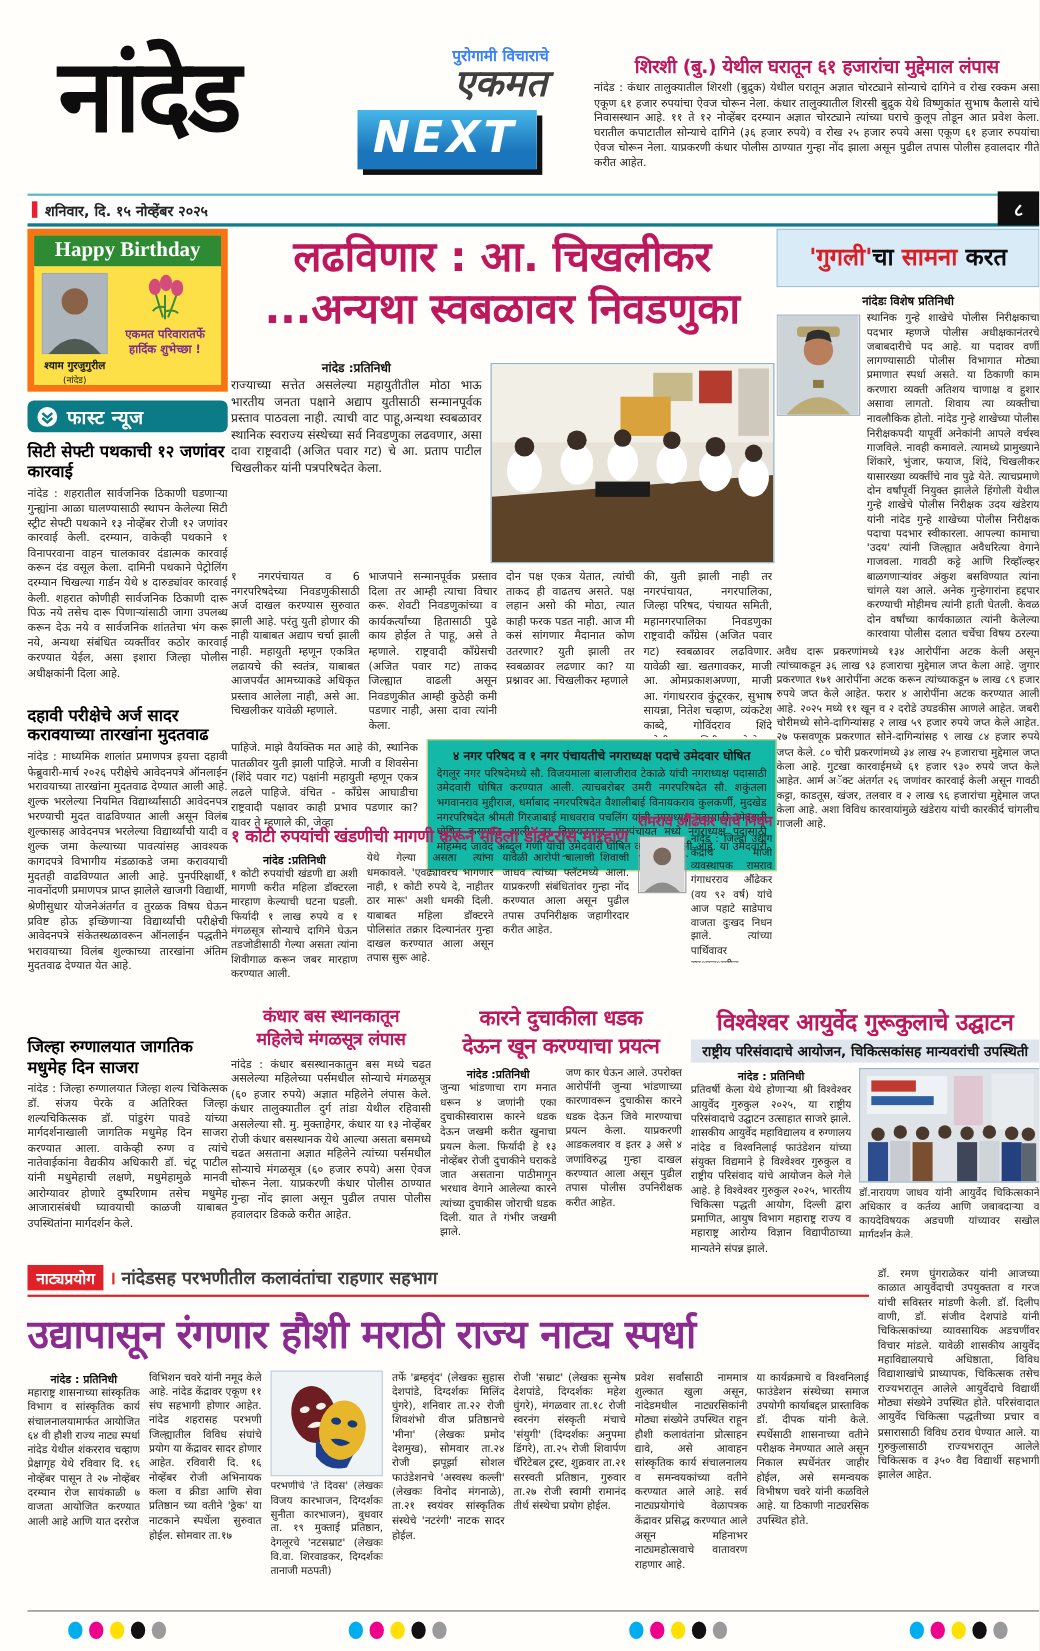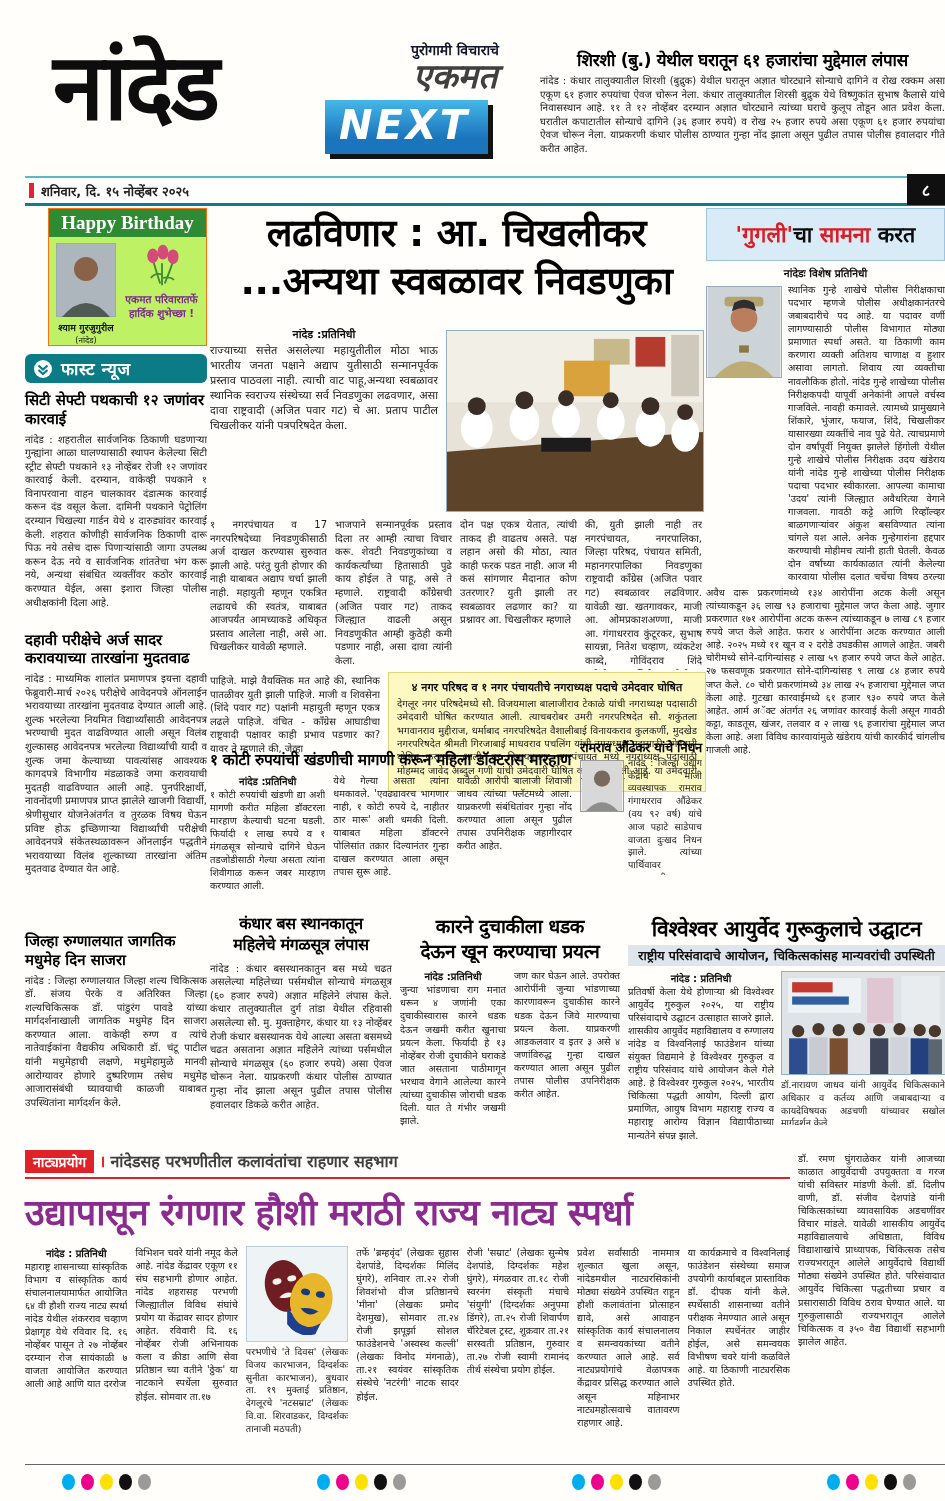--- a/index.html
+++ b/index.html
@@ -1,51 +1,51 @@
 <!DOCTYPE html>
 <html><head>
 <meta charset="utf-8">
 <style>
   html,body{margin:0;padding:0;background:#e9e9e9;}
   #page{position:relative;width:945px;height:1501px;background:#fffefb;margin:0 auto;
         font-family:"DejaVu Sans",sans-serif;color:#141414;overflow:hidden;}
   .abs{position:absolute;}
   .jtxt{font-size:10px;line-height:1.36;text-align:justify;color:#1b1b1b;overflow:hidden;}
   .byline{font-weight:bold;text-align:center;font-size:11px;color:#111;}
-  .hdl{font-weight:900;color:#000000;letter-spacing:-.3px;}
+  .hdl{font-weight:900;color:#be185d;letter-spacing:-.3px;}
   .cols{display:flex;gap:8px;}
   .cols>div{flex:1;}
   
   .mast-title{font-size:92px;font-weight:900;line-height:.95;letter-spacing:-3px;color:#0d0d0d;}
   .next-box{background:linear-gradient(180deg,#46b7e8 0%,#1b75bc 70%);color:#fff;
             font-weight:900;font-style:italic;font-size:40px;letter-spacing:3px;
             padding:2px 18px 6px 14px;box-shadow:5px 5px 0 #121212;}
-  .brand-tag{color:#0f172a;font-weight:bold;font-size:14px;text-align:center;}
+  .brand-tag{color:#3b82f6;font-weight:bold;font-size:14px;text-align:center;}
   .brand{color:#404040;font-weight:900;font-size:34px;font-style:italic;text-align:center;line-height:1;}
   
   .datebar{border-top:2px solid #58b9ca;border-bottom:3px solid #0e7c8c;background:#fff;
            display:flex;align-items:center;}
   .datebar .accent{width:5px;height:15px;background:#e8212e;margin:0 7px 0 4px;}
   .datebar .dtext{font-size:13px;font-weight:bold;color:#222;}
   .pageno{position:absolute;right:0;top:-4px;width:38px;height:31px;background:#101010;color:#fff;
           font-size:16px;font-weight:bold;display:flex;align-items:center;justify-content:center;}
   
-  .bday{background:#bef264;border:1px solid #f97316;margin-left:23px;}
+  .bday{background:#fde047;border:6px solid #f97316;}
   .bday-head{background:#2e8b33;color:#fff;text-align:center;font-family:"Liberation Serif",serif;
              font-weight:bold;font-size:19px;padding:3px 0;}
   .bday-wish{color:#7b2d8b;font-weight:bold;font-size:10.5px;text-align:center;line-height:1.3;}
   
   .fn-bar{background:#0b7b85;border-radius:6px;display:flex;align-items:center;gap:8px;padding:3px 8px;}
   .fn-title{color:#fff;font-weight:900;font-size:17px;letter-spacing:.5px;}
   .fn-head{font-size:15px;font-weight:900;color:#000;line-height:1.25;margin:8px 0 4px 0;}
   
   .gugli-box{background:#d8ebf7;border:1px solid #9ec4dd;text-align:center;padding:10px 4px;}
   .gugli-box .l{font-size:21.5px;font-weight:900;line-height:1.45;color:#0d0d0d;}
   .gugli-box .red{color:#d81f26;}
-  .ybox{background:#fef9c3;border:1px solid #e5d37a;padding:6px 8px;}
+  .ybox{background:#14b8a6;border:1px solid #e5d37a;padding:6px 8px;}
   .ybox-title{font-size:11px;font-weight:900;text-align:center;color:#111;margin-bottom:3px;}
   .subtt{background:#dfe5ec;font-size:12.5px;font-weight:bold;text-align:center;padding:2px 0;color:#111;}
   .kicker{background:#e02128;color:#fff;font-weight:900;font-size:14px;padding:2px 8px;display:inline-block;}
   .kick-sub{font-size:16px;font-weight:bold;color:#404040;}
   .natya-h{color:#8b2a8f;font-weight:700;font-size:36px;letter-spacing:-.5px;white-space:nowrap;}
   .photo{border:1px solid #8fb2c9;background:#dde4e8;overflow:hidden;}
   .rule-red{height:2px;background:#e02128;}
   .foot-rule{height:1px;background:#666;}
   .dot{display:inline-block;width:13px;height:16px;border-radius:50%;margin-right:6px;}
   .d-c{background:#00aeef}.d-m{background:#ec008c}.d-y{background:#ffe000}.d-k{background:#111}.d-g{background:#9a9a9a}
@@ -163,21 +163,21 @@
           <circle cx="78" cy="70" r="9"></circle>
           <circle cx="120" cy="68" r="8"></circle>
           <circle cx="165" cy="70" r="8"></circle>
           <circle cx="205" cy="76" r="9"></circle>
           <circle cx="240" cy="82" r="8"></circle>
         </g>
       <rect x="95" y="108" width="50" height="14" fill="#1c1c1c"></rect>
     </svg>
   </div>
   <div class="abs cols" style="left:210px;top:518px;width:492px;height:152px;">
-    <div class="jtxt">१ नगरपंचायत व 17 नगरपरिषदेच्या निवडणुकीसाठी अर्ज दाखल करण्यास सुरुवात झाली आहे. परंतु युती होणार की नाही याबाबत अद्याप चर्चा झाली नाही. महायुती म्हणून एकत्रित लढायचे की स्वतंत्र, याबाबत आजपर्यंत आमच्याकडे अधिकृत प्रस्ताव आलेला नाही, असे आ. चिखलीकर यावेळी म्हणाले.</div>
+    <div class="jtxt">१ नगरपंचायत व 6 नगरपरिषदेच्या निवडणुकीसाठी अर्ज दाखल करण्यास सुरुवात झाली आहे. परंतु युती होणार की नाही याबाबत अद्याप चर्चा झाली नाही. महायुती म्हणून एकत्रित लढायचे की स्वतंत्र, याबाबत आजपर्यंत आमच्याकडे अधिकृत प्रस्ताव आलेला नाही, असे आ. चिखलीकर यावेळी म्हणाले.</div>
     <div class="jtxt">भाजपाने सन्मानपूर्वक प्रस्ताव दिला तर आम्ही त्याचा विचार करू. शेवटी निवडणुकांच्या व कार्यकर्त्यांच्या हितासाठी पुढे काय होईल ते पाहू, असे ते म्हणाले. राष्ट्रवादी काँग्रेसची (अजित पवार गट) ताकद जिल्ह्यात वाढली असून निवडणुकीत आम्ही कुठेही कमी पडणार नाही, असा दावा त्यांनी केला.</div>
     <div class="jtxt">दोन पक्ष एकत्र येतात, त्यांची ताकद ही वाढतच असते. पक्ष लहान असो की मोठा, त्यात काही फरक पडत नाही. आज मी कसं सांगणार मैदानात कोण उतरणार? युती झाली तर स्वबळावर लढणार का? या प्रश्नावर आ. चिखलीकर म्हणाले</div>
     <div class="jtxt">की, युती झाली नाही तर नगरपंचायत, नगरपालिका, जिल्हा परिषद, पंचायत समिती, महानगरपालिका निवडणुका राष्ट्रवादी काँग्रेस (अजित पवार गट) स्वबळावर लढविणार. यावेळी खा. खतगावकर, माजी आ. ओमप्रकाशअण्णा, माजी आ. गंगाधरराव कुंटूरकर, सुभाष सायन्ना, नितेश चव्हाण, व्यंकटेश काब्दे, गोविंदराव शिंदे नागेलीकर, शिरीष गोरठेकर आदी उपस्थित होते.</div>
   </div>
   <div class="abs jtxt" style="left:210px;top:674px;width:170px;height:116px;">पाहिजे. माझे वैयक्तिक मत आहे की, स्थानिक पातळीवर युती झाली पाहिजे. माजी व शिवसेना (शिंदे पवार गट) पक्षांनी महायुती म्हणून एकत्र लढले पाहिजे. वंचित - काँग्रेस आघाडीचा राष्ट्रवादी पक्षावर काही प्रभाव पडणार का? यावर ते म्हणाले की, जेव्हा</div>
   <div class="abs ybox" style="left:388px;top:672px;width:300px;height:106px;">
     <div class="ybox-title">४ नगर परिषद व १ नगर पंचायतीचे नगराध्यक्ष पदाचे उमेदवार घोषित</div>
     <div class="jtxt" style="height:82px;font-size:9.8px;">देगलूर नगर परिषदेमध्ये सौ. विजयमाला बालाजीराव टेकाळे यांची नगराध्यक्ष पदासाठी उमेदवारी घोषित करण्यात आली. त्याचबरोबर उमरी नगरपरिषदेत सौ. शकुंतला भगवानराव मुद्दीराज, धर्माबाद नगरपरिषदेत वैशालीबाई विनायकराव कुलकर्णी, मुदखेड नगरपरिषदेत श्रीमती गिरजाबाई माधवराव पचलिंग यांची नगराध्यक्ष पदासाठी उमेदवारी घोषित करण्यात आली. तर हिमायतनगर नगरपंचायत मध्ये नगराध्यक्ष पदासाठी मोहम्मद जावेद अब्दुल गणी यांची उमेदवारी घोषित करण्यात आली आहे. या उमेदवारी मध्ये बदल होणार नसल्याचे आ. चिखलीकर यांनी यावेळी सांगितले.</div>
   </div>
 

